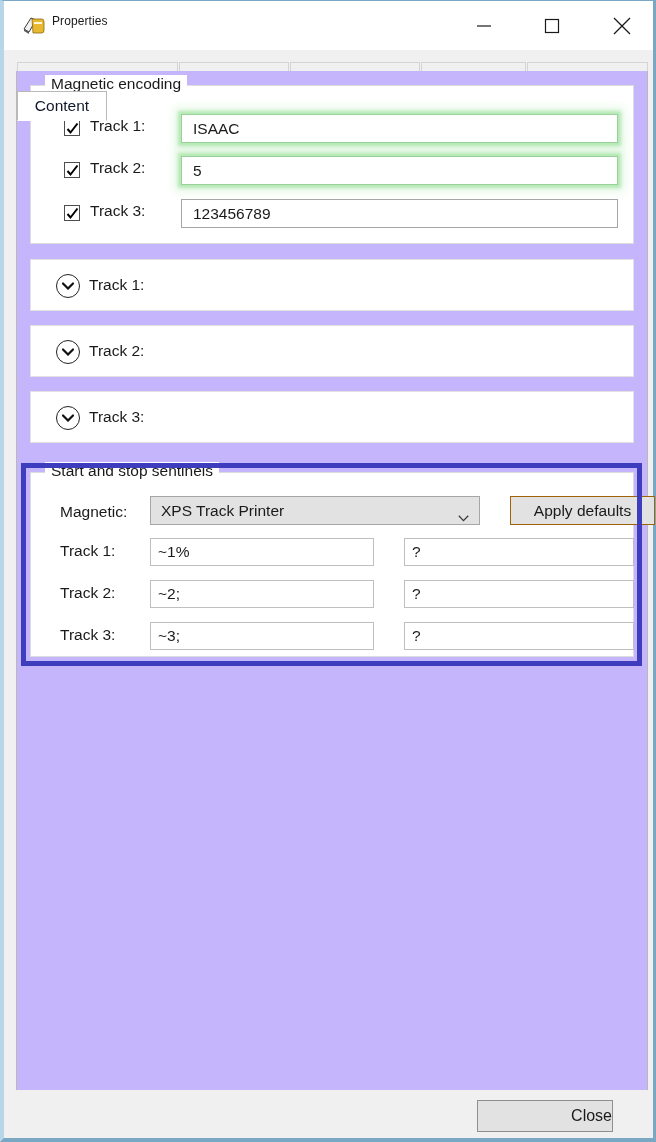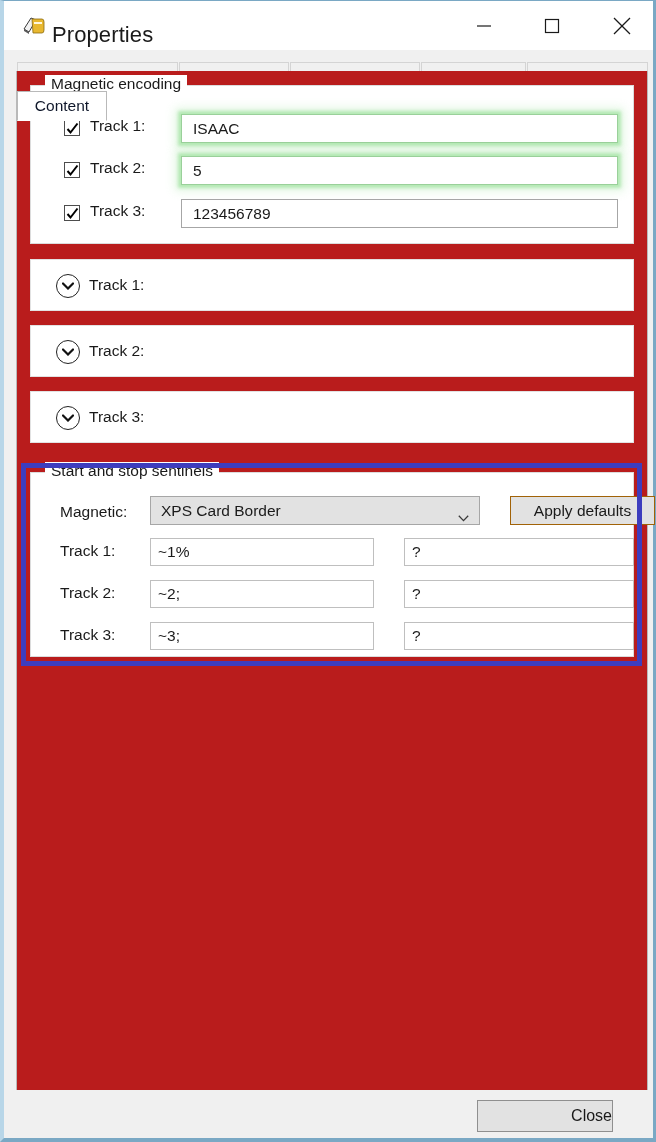--- a/index.html
+++ b/index.html
@@ -39,24 +39,23 @@
     box-sizing: border-box;
   }
   #app-icon {
     position: absolute;
     left: 19px; top: 15px;
     width: 22px; height: 20px;
   }
   #title-text {
     position: absolute;
     left: 48px; top: 13px;
-    font-size: 22px;
+    font-size: 12px;
     color: #1a1a1a;
     letter-spacing: .1px;
-    margin-top: 8px;
   }
   .win-btn {
     position: absolute;
     top: 0; height: 49px; width: 48px;
     cursor: default;
   }
   .win-btn svg { position: absolute; left: 50%; top: 50%; transform: translate(-50%,-50%); }
   #btn-min { left: 456px; }
   #btn-max { left: 524px; }
   #btn-close { left: 594px; }
@@ -91,21 +90,21 @@
     border-bottom: 1px solid #ffffff;
     z-index: 5;
     color: #0f172a;
   }
 
   
   #client {
     position: absolute;
     left: 12px; top: 70px;
     width: 632px; height: 1020px;
-    background: #b91c1c;
+    background: #c4b5fd;
     border: 1px solid #b9b9b9;
     border-top: none;
     box-sizing: border-box;
   }
 
   
   .group {
     position: absolute;
     box-sizing: border-box;
     border: 1px solid #dcdcdc;
@@ -407,21 +406,21 @@
         </span>
         <span class="collapse-label">Track 3:</span>
       </div>
 
       <div class="group" id="group-sentinels">
         <span class="group-title">Start and stop sentinels</span>
 
         <span class="sent-label" id="printer-label">Magnetic:</span>
 
         <div id="printer-select">
-          <span id="printer-select-text">XPS Card Border</span>
+          <span id="printer-select-text">XPS Track Printer</span>
           <span id="printer-caret">
             <svg width="11" height="7" viewBox="0 0 11 7">
               <polyline points="0.8,0.8 5.5,5.6 10.2,0.8" fill="none" stroke="#3a3a3a" stroke-width="1.3"></polyline>
             </svg>
           </span>
         </div>
 
         <div id="apply-defaults">Apply defaults</div>
 
         <div class="sent-row" id="sent-row-1">

